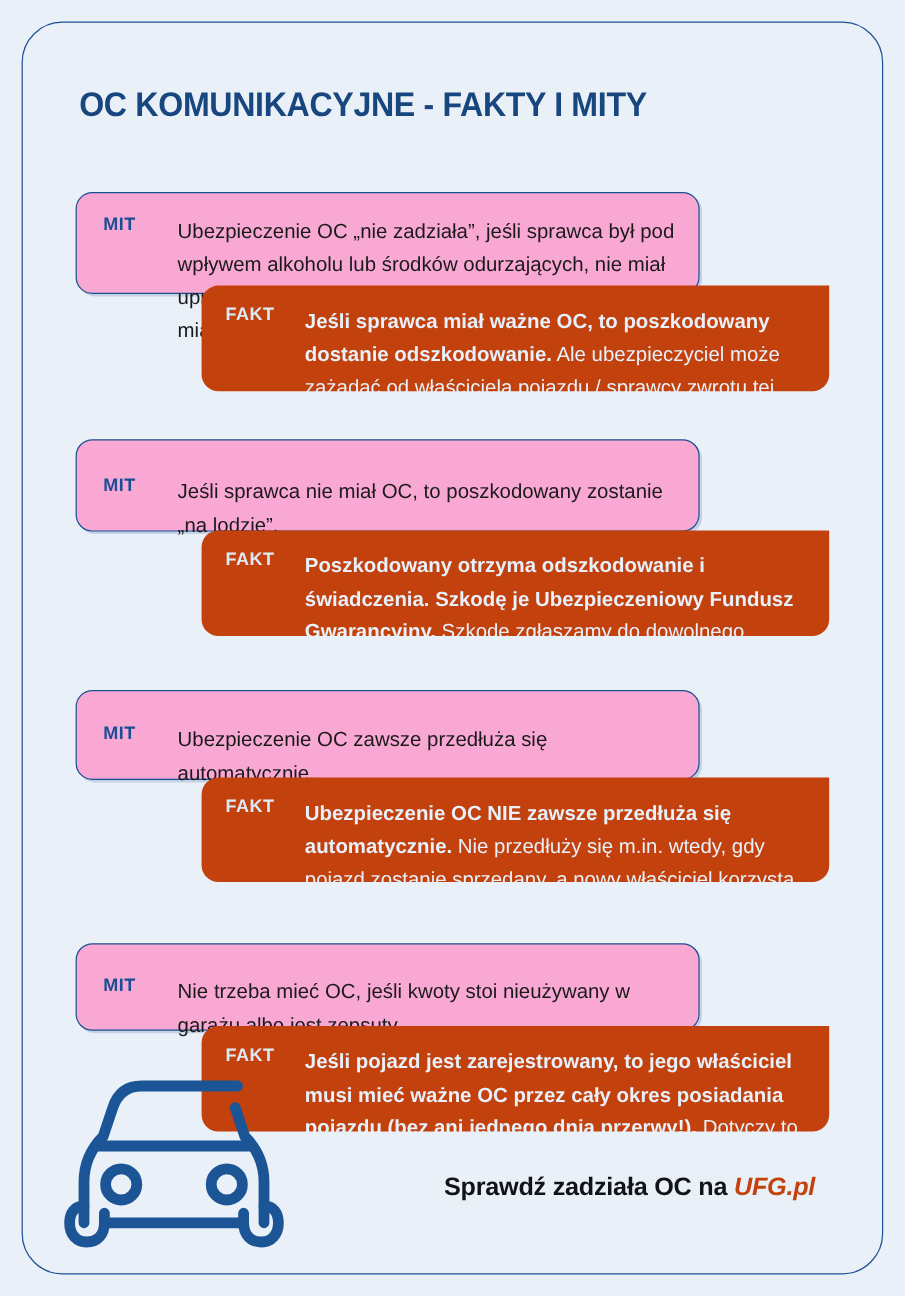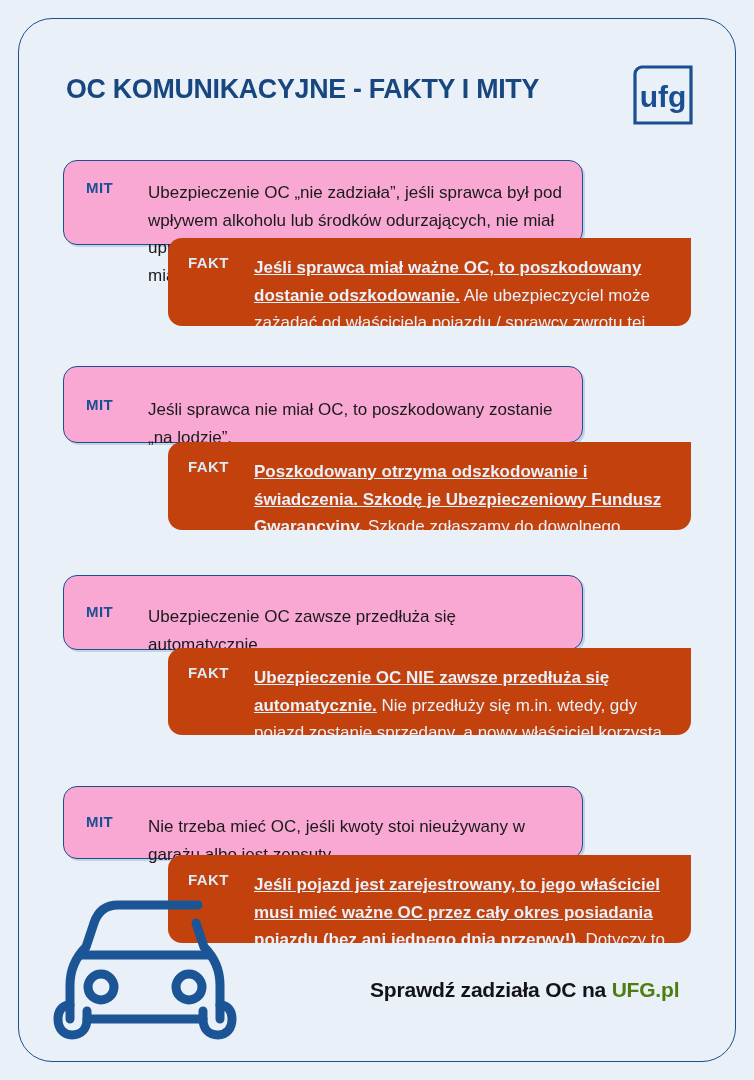--- a/index.html
+++ b/index.html
@@ -93,21 +93,21 @@
 
   .body-text {
     flex: 1 1 auto;
     font-size: 17px;
     line-height: 1.62;
   }
 
   .body-mit { color: #1a1a1a; }
   .body-fakt { color: #e8f0fa; }
 
-  .body-text b { font-weight: bold; text-decoration: underline; }
+  .body-text b { font-weight: bold; }
 
   
   .car-icon {
     position: absolute;
     left: 48px;
     top: 893px;
     width: 195px;
     height: 150px;
   }
 
@@ -115,35 +115,29 @@
     position: absolute;
     left: 370px;
     top: 978px;
     font-size: 21px;
     font-weight: bold;
     color: #111318;
     white-space: nowrap;
     letter-spacing: -0.2px;
   }
 
-  .cta .cta-link { color: #4d7c0f; }
+  .cta .cta-link { color: #c2410c; font-style: italic; }
 </style>
 </head>
 <body>
 
 <div class="poster-frame"></div>
 
 <div class="header">
   <div class="poster-title">OC KOMUNIKACYJNE - FAKTY I MITY</div>
-  <div class="ufg-logo">
-    <svg width="66" height="66" viewBox="0 0 66 66">
-      <path d="M12 5 H61 V54 M61 54 V61 H12 M12 61 H5 V12 A7 7 0 0 1 12 5" fill="none" stroke="#1b4f93" stroke-width="3.2" stroke-linecap="square"></path>
-      <text x="33" y="45" font-family="Liberation Sans, sans-serif" font-size="30" font-weight="bold" fill="#1b4f93" text-anchor="middle">ufg</text>
-    </svg>
-  </div>
 </div>
 
 <div class="mit-card" style="left:63px; top:160px; width:520px; height:85px;">
   <div class="card-inner" style="padding:18px 16px 0 22px;">
     <div class="tag tag-mit">MIT</div>
     <div class="body-text body-mit">Ubezpieczenie OC „nie zadziała”, jeśli sprawca był pod wpływem alkoholu lub środków odurzających, nie miał uprawnień do kierowania tym pojazdem lub pojazd nie miał ważnego badania technicznego.</div>
   </div>
 </div>
 <div class="fakt-card" style="left:168px; top:238px; width:523px; height:88px;">
   <div class="card-inner" style="padding:16px 22px 0 20px;">

